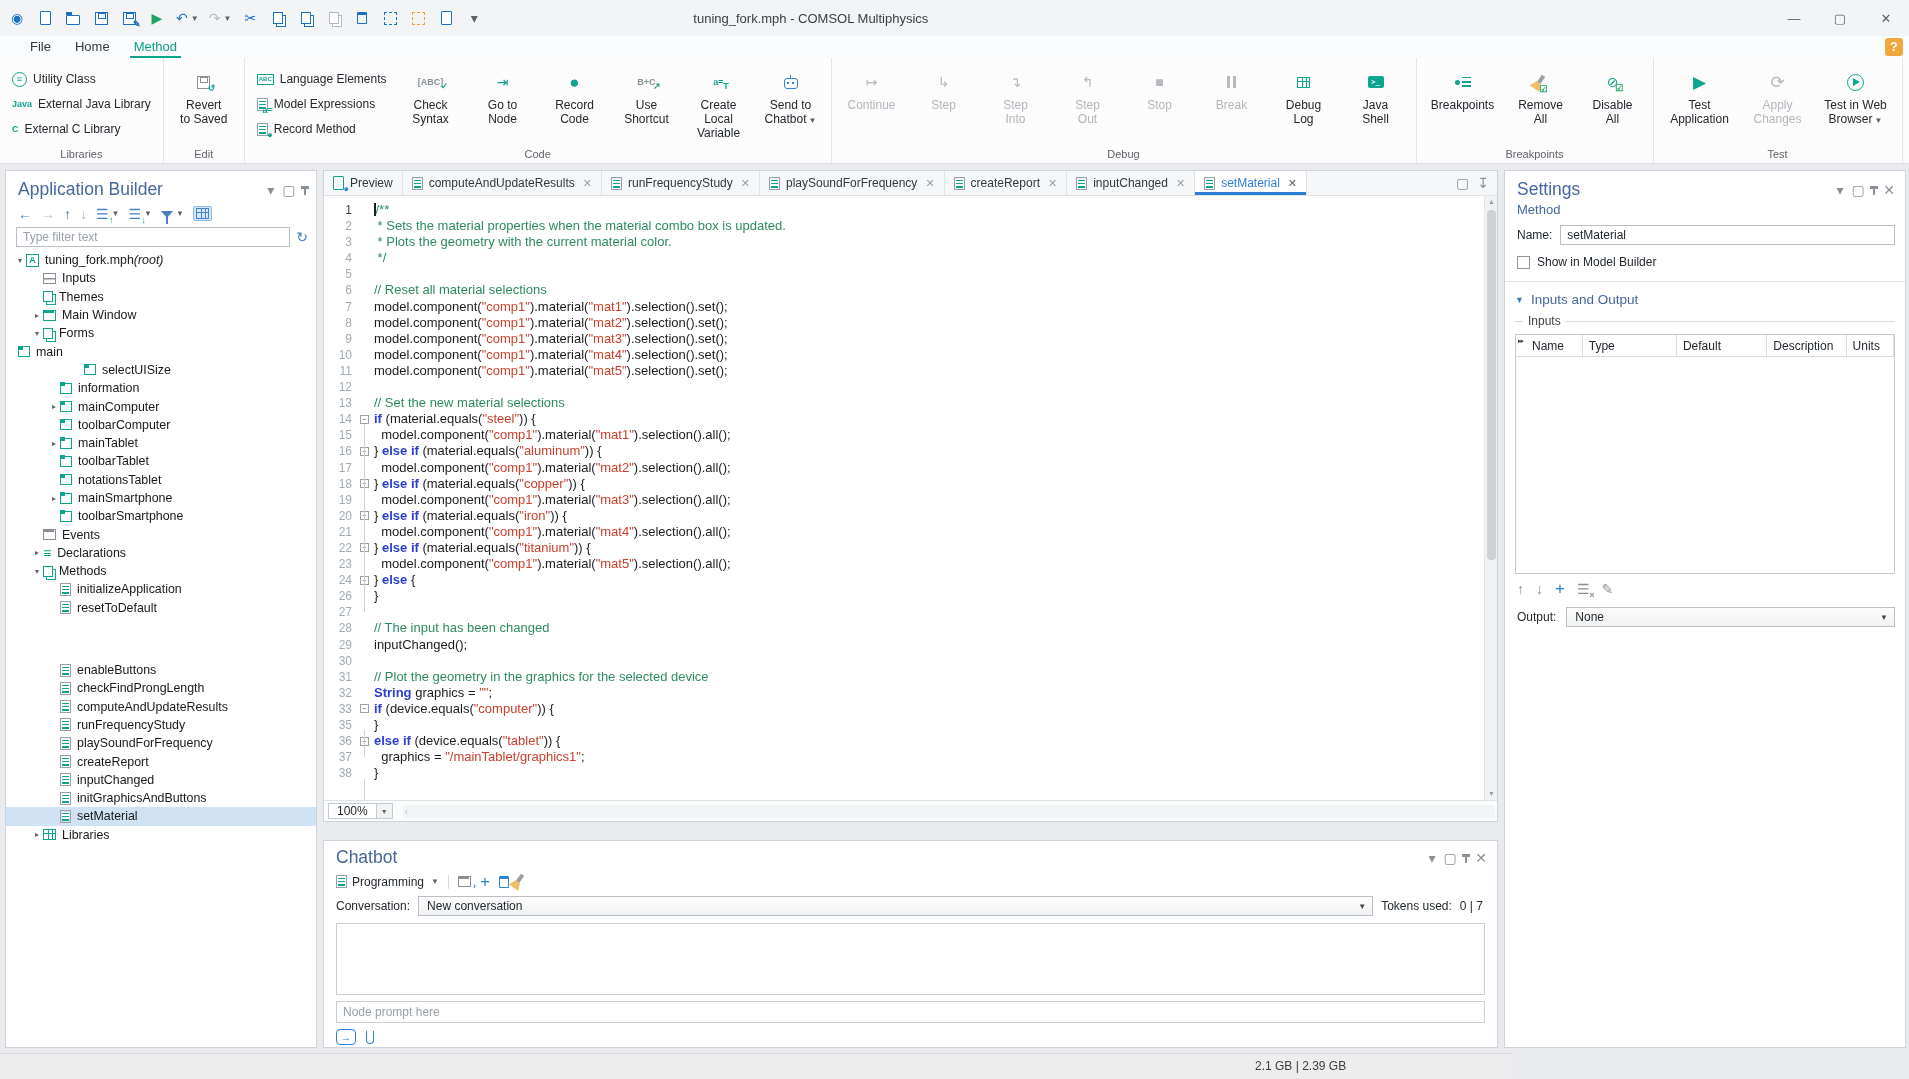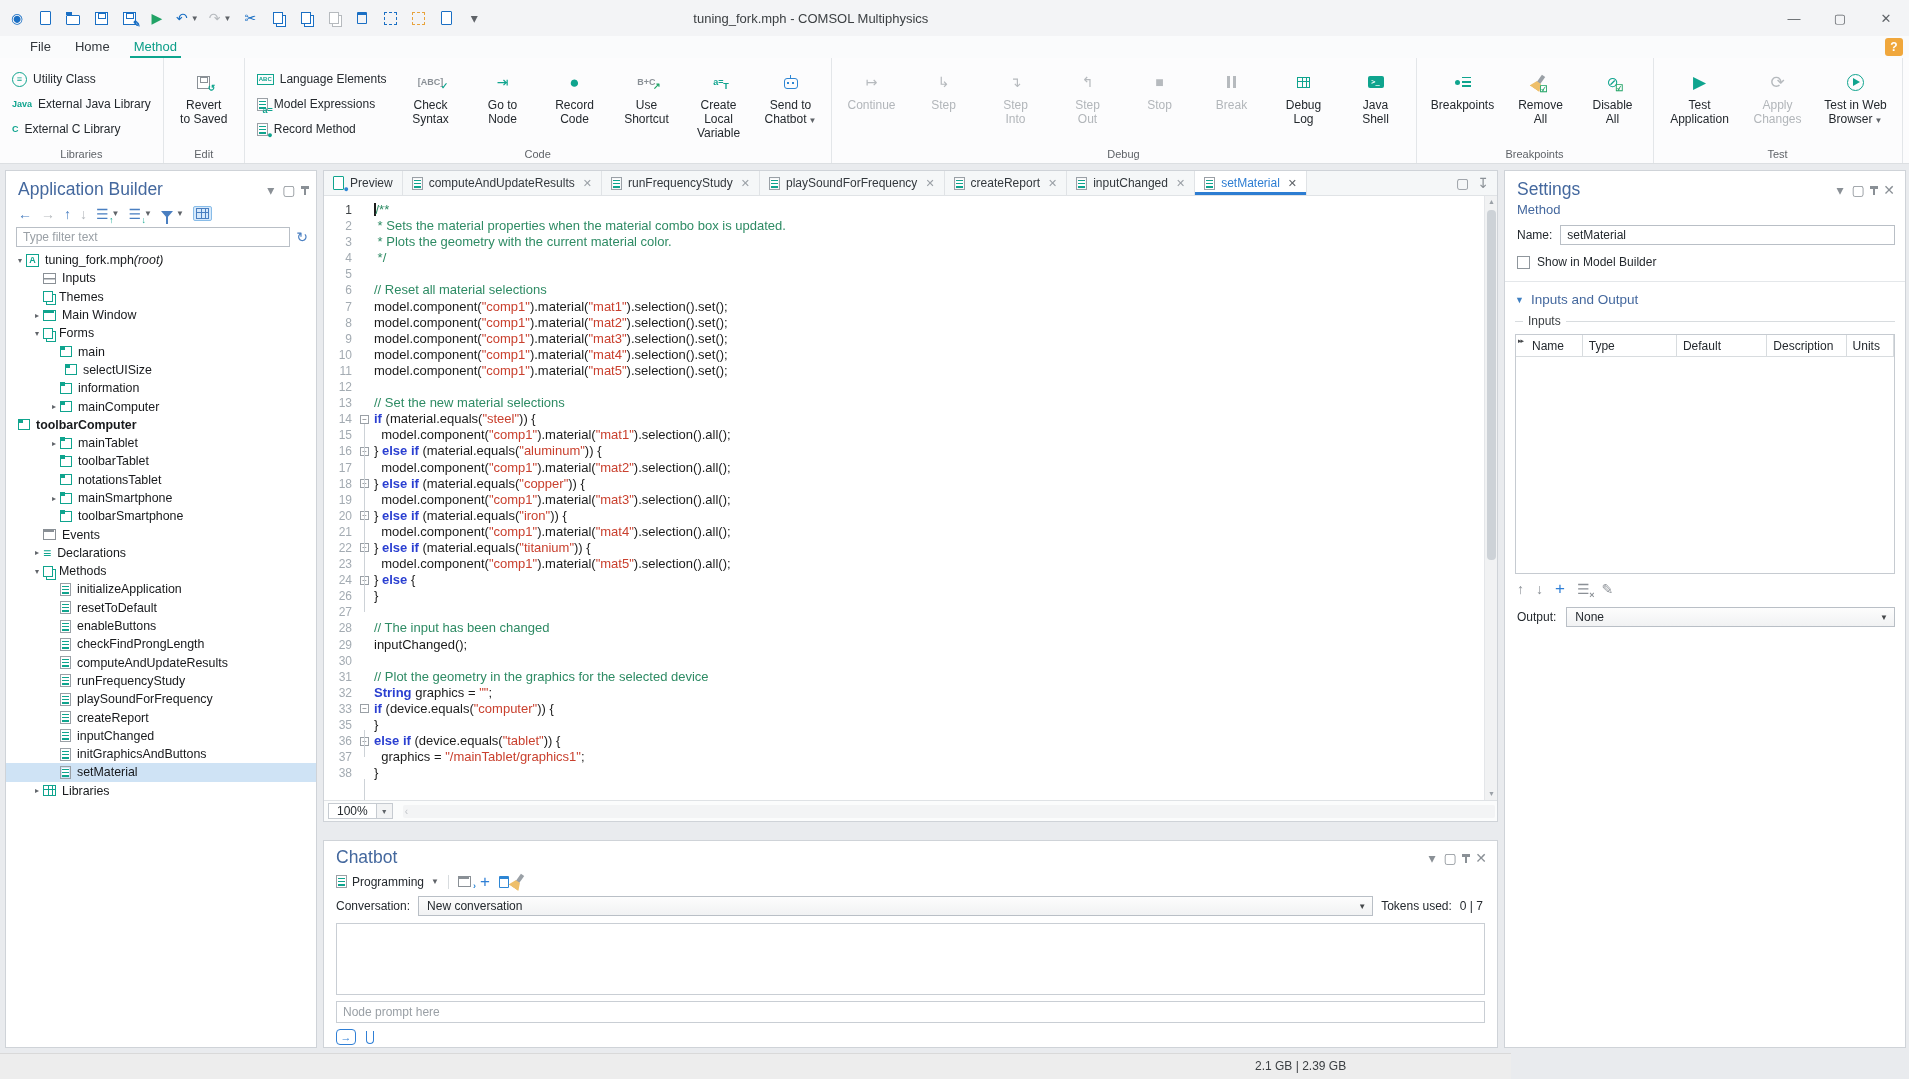--- a/index.html
+++ b/index.html
@@ -644,49 +644,49 @@
           </span>
           <span>Main Window</span>
         </div>
         <div class="trow" style="padding-left: 25px;">
           <span class="tchev">▾</span>
           <span class="ico" style="--c: #0fa48e;">
             <span class="shp shp-stack" style="--c: #0fa48e;"></span>
           </span>
           <span>Forms</span>
         </div>
-        <div class="trow" style="padding-left: 42px;">
+        <div class="trow" style="">
           <span class="tchev"></span>
           <span class="ico" style="--c: #0fa48e;">
             <span class="shp shp-form" style="--c: #0fa48e;"></span>
           </span>
           <span>main</span>
         </div>
-        <div class="trow" style="padding-left: 47px;">
+        <div class="trow" style="padding-left: 66px;">
           <span class="tchev"></span>
           <span class="ico" style="--c: #0fa48e;">
             <span class="shp shp-form" style="--c: #0fa48e;"></span>
           </span>
           <span>selectUISize</span>
         </div>
         <div class="trow" style="padding-left: 42px;">
           <span class="tchev"></span>
           <span class="ico" style="--c: #0fa48e;">
             <span class="shp shp-form" style="--c: #0fa48e;"></span>
           </span>
           <span>information</span>
         </div>
         <div class="trow" style="padding-left: 42px;">
           <span class="tchev">▸</span>
           <span class="ico" style="--c: #0fa48e;">
             <span class="shp shp-form" style="--c: #0fa48e;"></span>
           </span>
           <span>mainComputer</span>
         </div>
-        <div class="trow" style=" font-weight: bold;">
+        <div class="trow" style="padding-left: 42px;">
           <span class="tchev"></span>
           <span class="ico" style="--c: #0fa48e;">
             <span class="shp shp-form" style="--c: #0fa48e;"></span>
           </span>
           <span>toolbarComputer</span>
         </div>
         <div class="trow" style="padding-left: 42px;">
           <span class="tchev">▸</span>
           <span class="ico" style="--c: #0fa48e;">
             <span class="shp shp-form" style="--c: #0fa48e;"></span>
@@ -749,21 +749,21 @@
           </span>
           <span>initializeApplication</span>
         </div>
         <div class="trow" style="padding-left: 42px;">
           <span class="tchev"></span>
           <span class="ico" style="--c: #0fa48e;">
             <span class="shp shp-method" style="--c: #0fa48e;"></span>
           </span>
           <span>resetToDefault</span>
         </div>
-        <div class="trow" style="padding-left: 42px;">
+        <div class="trow" style="padding-left: 42px; margin-top: 44px;">
           <span class="tchev"></span>
           <span class="ico" style="--c: #0fa48e;">
             <span class="shp shp-method" style="--c: #0fa48e;"></span>
           </span>
           <span>enableButtons</span>
         </div>
         <div class="trow" style="padding-left: 42px;">
           <span class="tchev"></span>
           <span class="ico" style="--c: #0fa48e;">
             <span class="shp shp-method" style="--c: #0fa48e;"></span>

